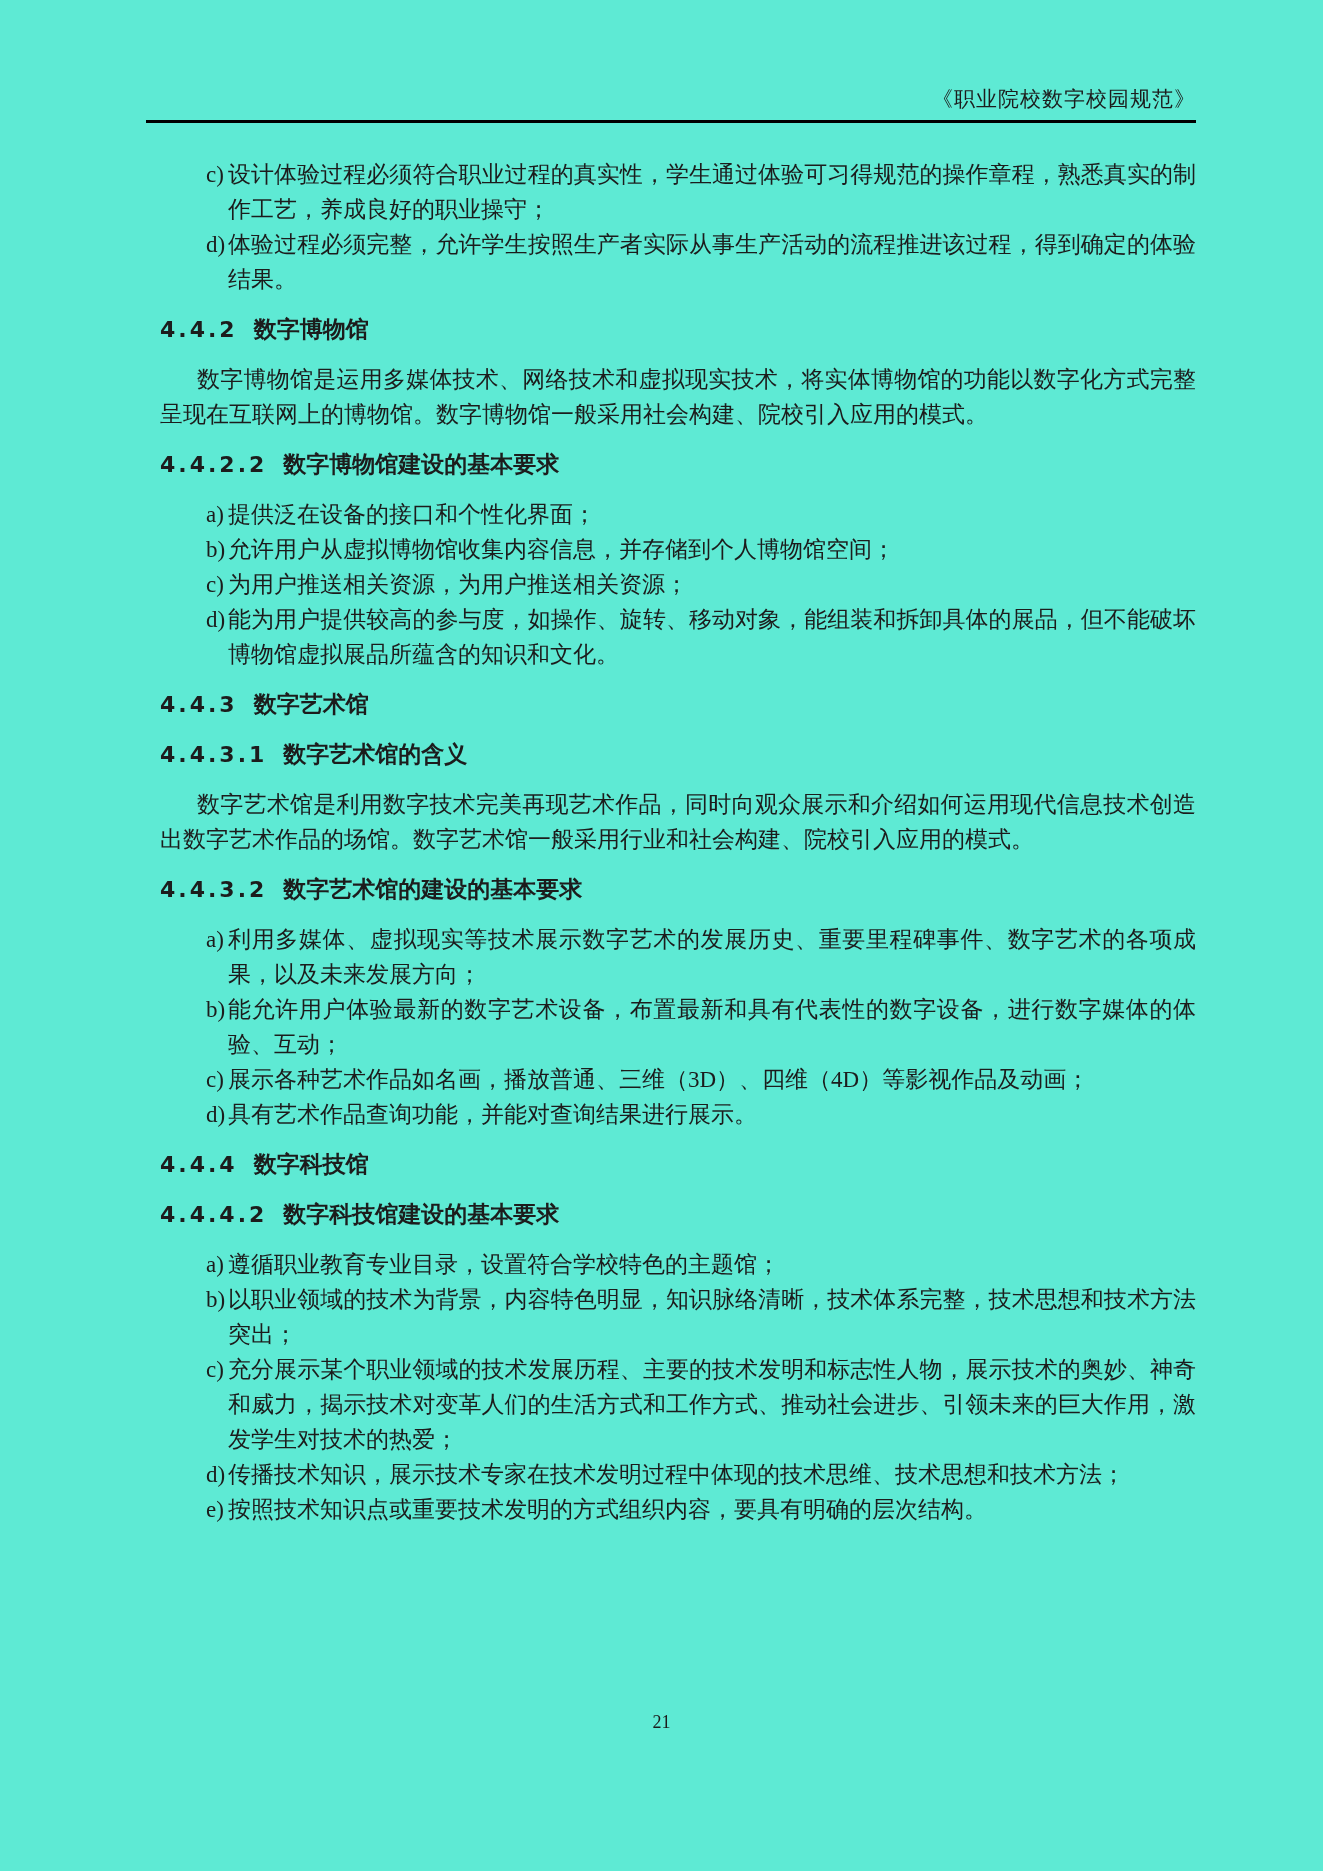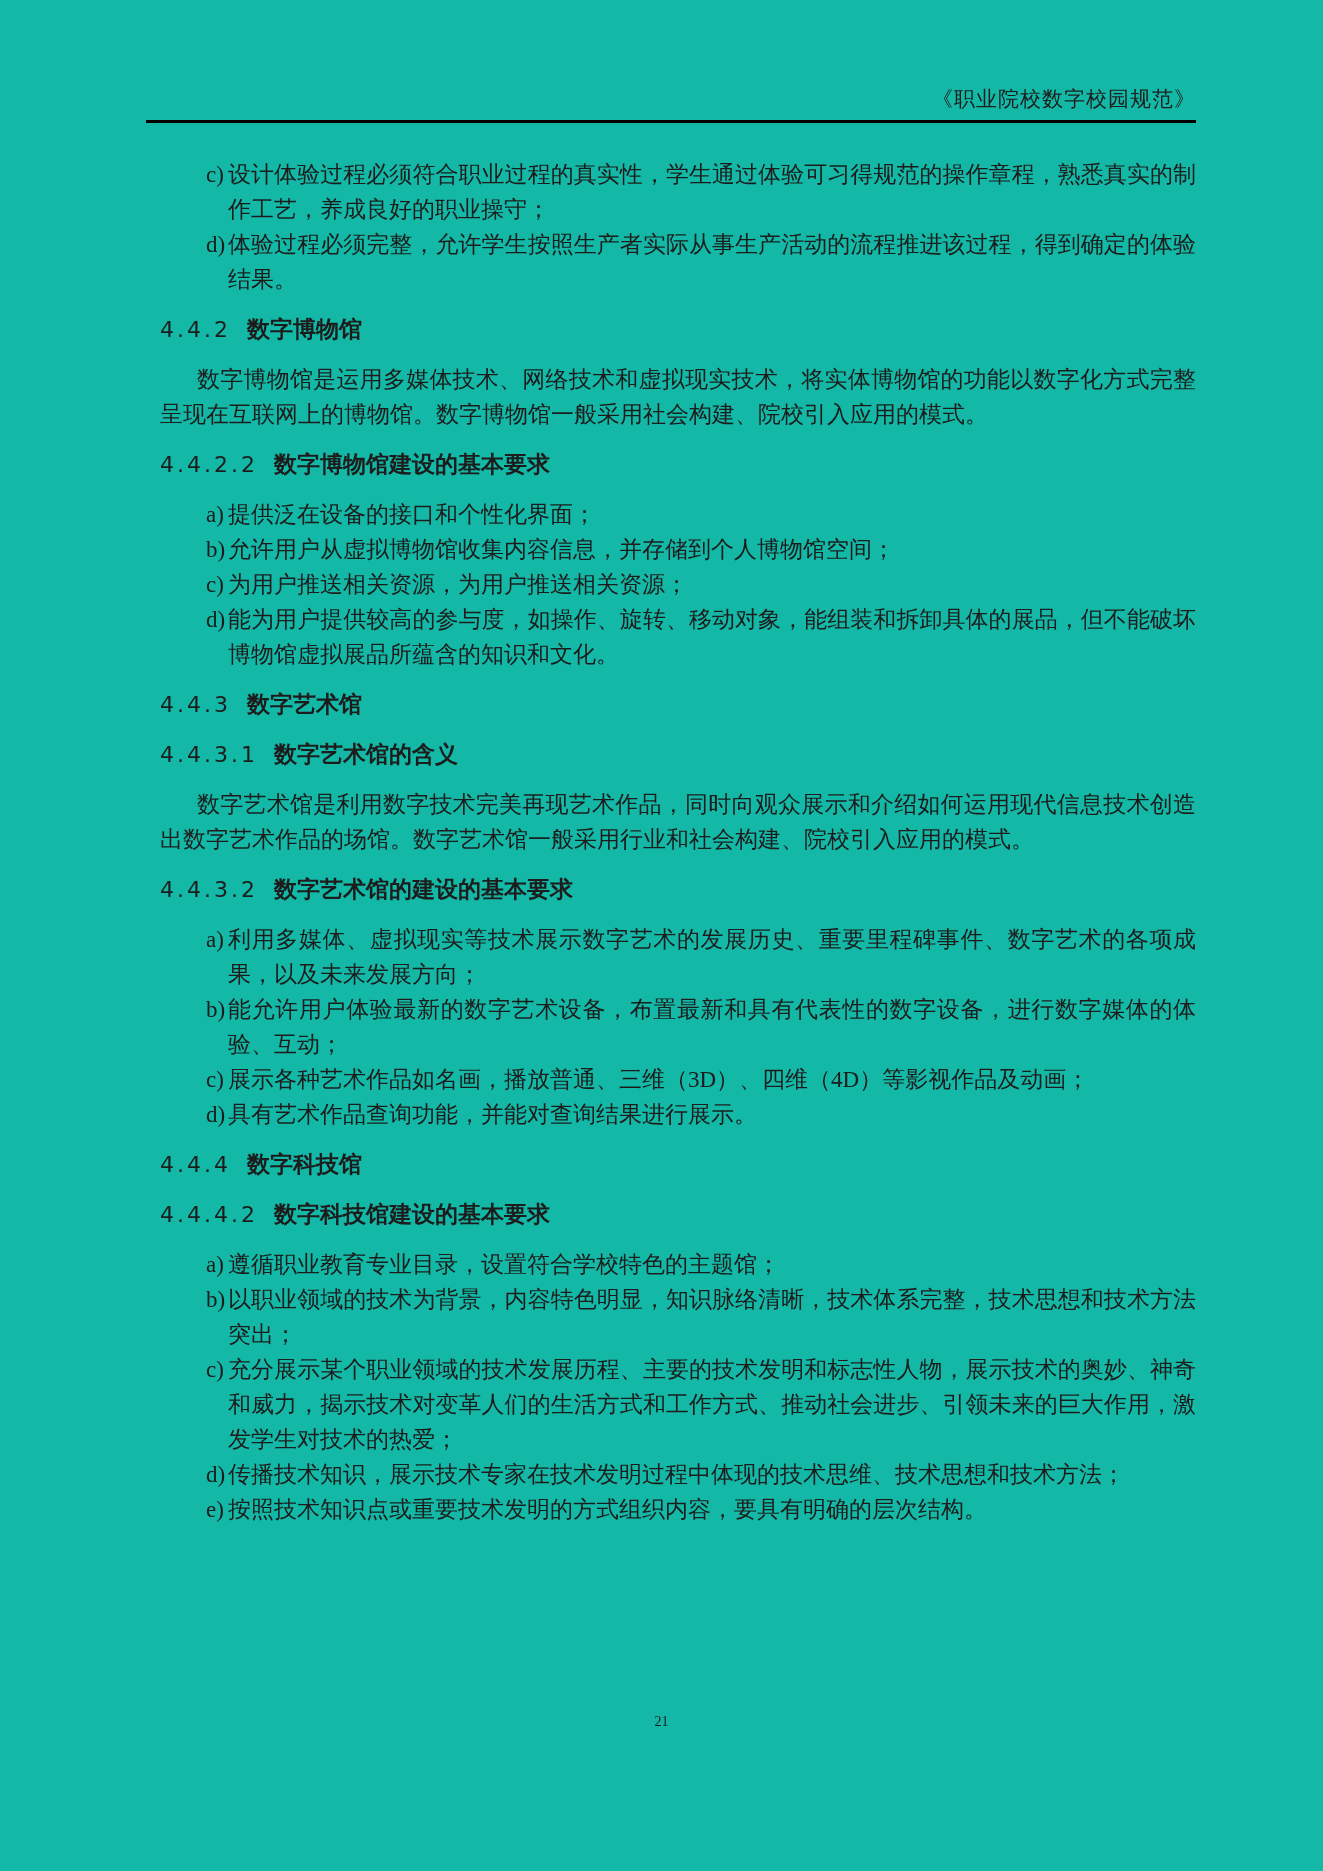--- a/index.html
+++ b/index.html
@@ -2,51 +2,51 @@
 <html><head>
 <meta charset="utf-8">
 <style>
   * { margin: 0; padding: 0; box-sizing: border-box; }
   html, body { background: #ffffff; }
   body {
     width: 1323px; height: 1871px; position: relative;
     font-family: "Liberation Serif", "DejaVu Serif", serif;
     color: #1c1c1c;
   }
-  .page { position: absolute; inset: 0; background: #14b8a6; }
+  .page { position: absolute; inset: 0; background: #5eead4; }
   .header-title {
     position: absolute; top: 84px; right: 127px;
     font-size: 21px; line-height: 30px; letter-spacing: 1px;
     white-space: nowrap;
   }
   .header-rule {
     position: absolute; top: 120px; left: 146px;
     width: 1050px; height: 3px; background: #000000;
   }
   .content {
     position: absolute; top: 157px; left: 160px; width: 1036px;
     font-size: 23px; line-height: 35px; text-align: justify;
   }
   .para { text-indent: 37px; }
   .heading {
     margin: 15px 0; font-weight: 700; font-size: 23px;
     font-family: "Liberation Sans", "DejaVu Sans", sans-serif;
     white-space: nowrap;
   }
   .heading .num {
-    font-weight: 400; letter-spacing: 3px; margin-right: 16px;
+    font-weight: 700; letter-spacing: 3px; margin-right: 16px;
     font-family: "DejaVu Sans", "Liberation Sans", sans-serif;
     font-size: 22px;
   }
   .list-item { display: flex; }
   .list-item .label { flex: 0 0 22px; margin-left: 46px; }
   .list-item .text { flex: 1 1 auto; text-align: justify; }
   .footer-page-number {
     position: absolute; top: 1706px; left: 0; width: 100%;
-    text-align: center; font-size: 14px; line-height: 32px;
+    text-align: center; font-size: 18px; line-height: 32px;
   }
 </style>
 </head>
 <body>
 
 <div class="page">
 
   <div class="header-title">《职业院校数字校园规范》</div>
   <div class="header-rule"></div>
 

